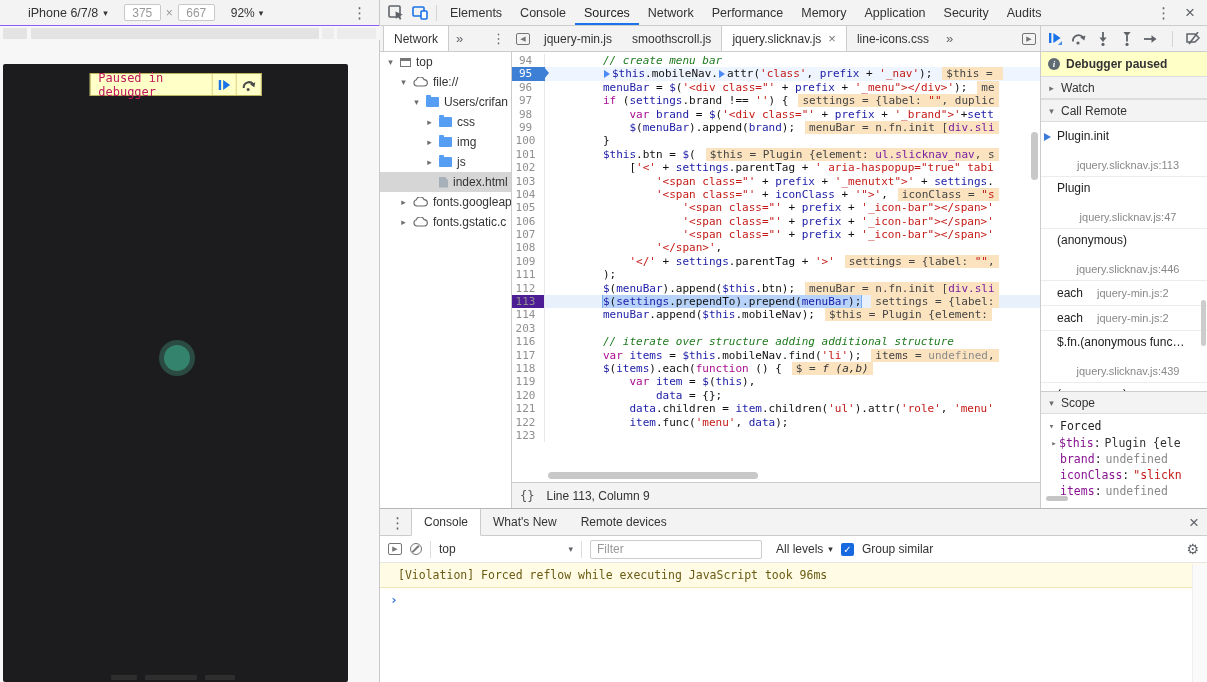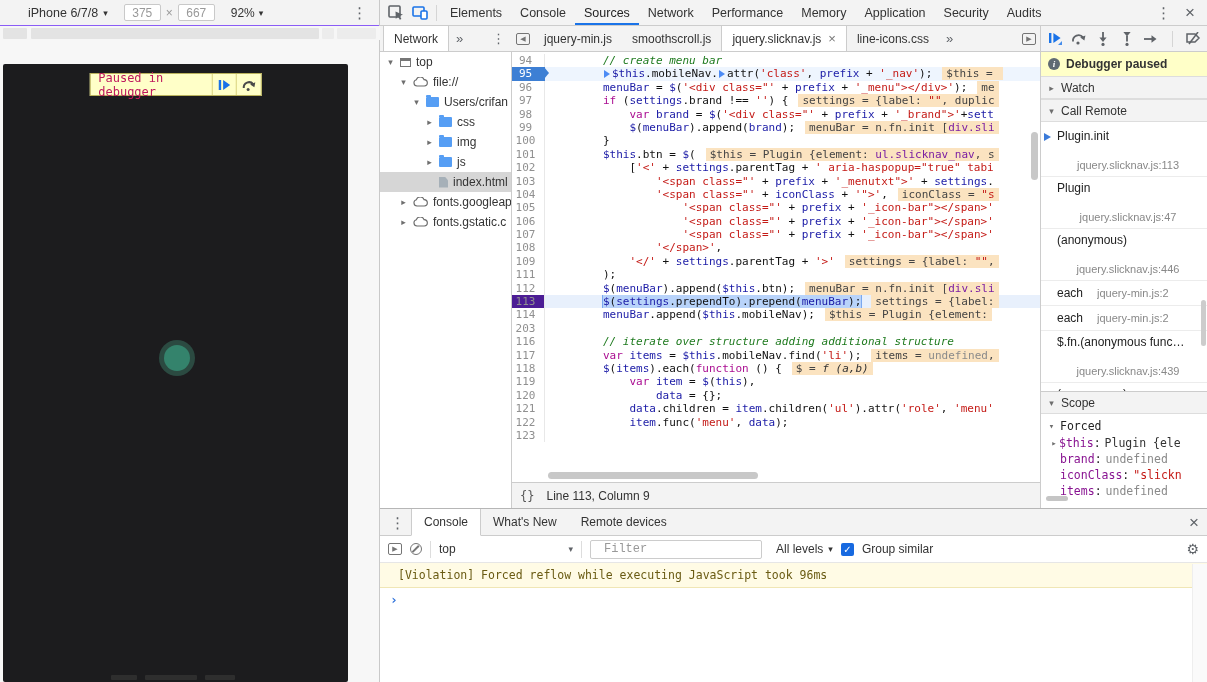--- a/index.html
+++ b/index.html
@@ -112,21 +112,21 @@
   #drawer-tabs .kebab{display:flex;align-items:center}
   .drw-tab{display:flex;align-items:center;padding:0 12px;font-size:12px;color:#333;cursor:pointer}
   .drw-tab.active{background:#fff;border-left:1px solid #ccc;border-right:1px solid #ccc;margin-bottom:-1px;border-bottom:1px solid #fff}
   #drawer-tabs .right{margin-left:auto;display:flex;align-items:center}
   #console-toolbar{height:27px;background:#fff;border-bottom:1px solid #e6e6e6;display:flex;align-items:center;padding:0 8px;gap:8px}
   .ct-sep{width:1px;height:17px;background:#ddd}
   .ct-box{width:14px;height:12px;border:1px solid #757575;border-radius:2px;display:flex;align-items:center;justify-content:center;font-size:7px;color:#757575;cursor:pointer}
   .block-ic{width:12px;height:12px;border:1.5px solid #757575;border-radius:50%;position:relative;cursor:pointer}
   .block-ic::after{content:"";position:absolute;left:0;top:4.2px;width:9px;height:1.5px;background:#757575;transform:rotate(-45deg)}
   .ctx-sel{width:134px;display:flex;align-items:center;justify-content:space-between;color:#333;cursor:pointer}
-  #filter-input{width:172px;height:19px;border:1px solid #ccc;border-radius:2px;padding:0 13px;font-size:12px;font-family:Liberation Mono, monospace;color:#333}
+  #filter-input{width:172px;height:19px;border:1px solid #ccc;border-radius:2px;padding:0 6px;font-size:12px;font-family:Liberation Sans, sans-serif;color:#333}
   #filter-input::placeholder{color:#999}
   .lvl-sel{display:flex;align-items:center;gap:5px;color:#333;cursor:pointer}
   .chk{width:13px;height:13px;background:#1769e0;border-radius:2px;color:#fff;font-size:10px;display:flex;align-items:center;justify-content:center;cursor:pointer}
   #console-toolbar .right{margin-left:auto;color:#5f6368;font-size:14px;cursor:pointer}
   #violation-row{height:25px;background:#fffbe5;border-bottom:1px solid #f0e6b5;display:flex;align-items:center;padding-left:18px;font-family:"DejaVu Sans Mono",monospace;font-size:11.5px;color:#6a5b13}
   #prompt-row{height:22px;display:flex;align-items:center;padding-left:10px}
   .prompt-chev{color:#2a6fdb;font-family:"DejaVu Sans Mono",monospace;font-weight:bold;font-size:13px}
   #drawer-vstrip{position:absolute;right:0;top:55px;bottom:0;width:15px;background:#fafafa;border-left:1px solid #eee}
 </style>
 </head>

